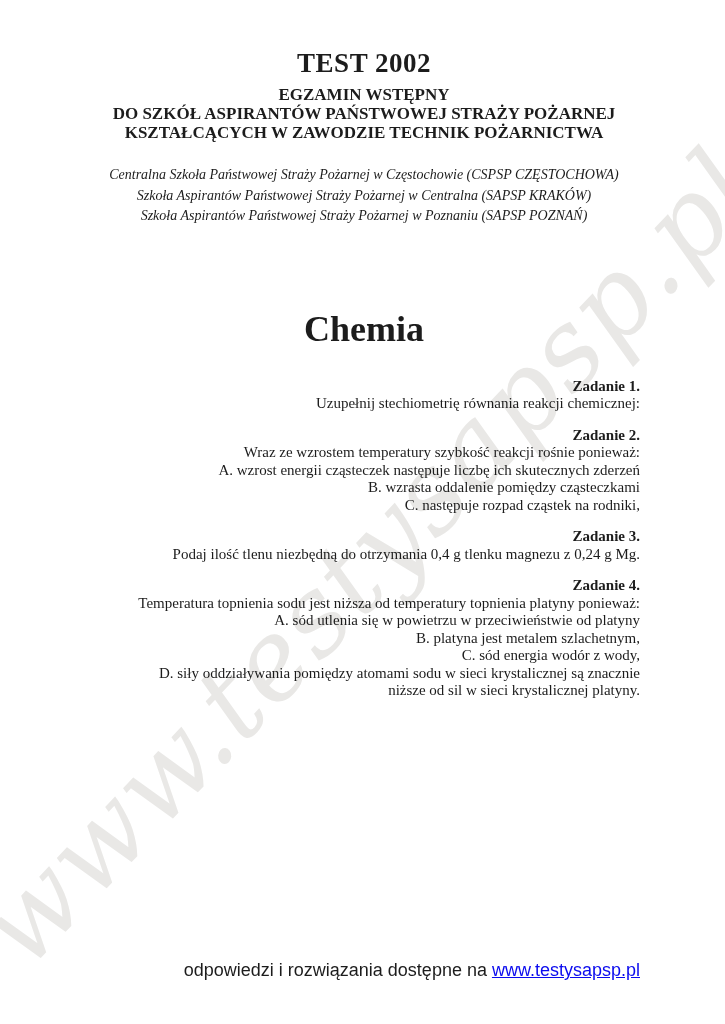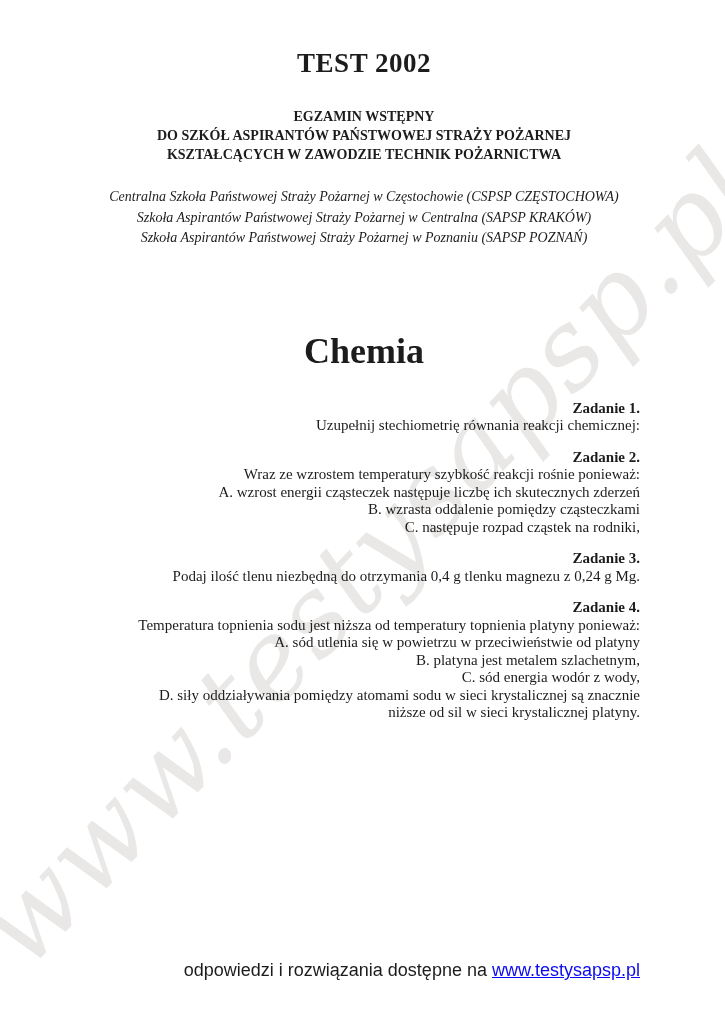--- a/index.html
+++ b/index.html
@@ -39,24 +39,24 @@
   }
   .doc-title {
     margin: 0;
     text-align: center;
     font-size: 27px;
     line-height: 30px;
     font-weight: bold;
     letter-spacing: 0.5px;
   }
   .exam-header {
-    margin-top: 29px;
+    margin-top: 7px;
     text-align: center;
     font-weight: bold;
-    font-size: 14px;
+    font-size: 17px;
     line-height: 19px;
   }
   .schools {
     margin-top: 23px;
     text-align: center;
     font-style: italic;
     font-size: 14px;
     line-height: 20.5px;
   }
   .section-title {

